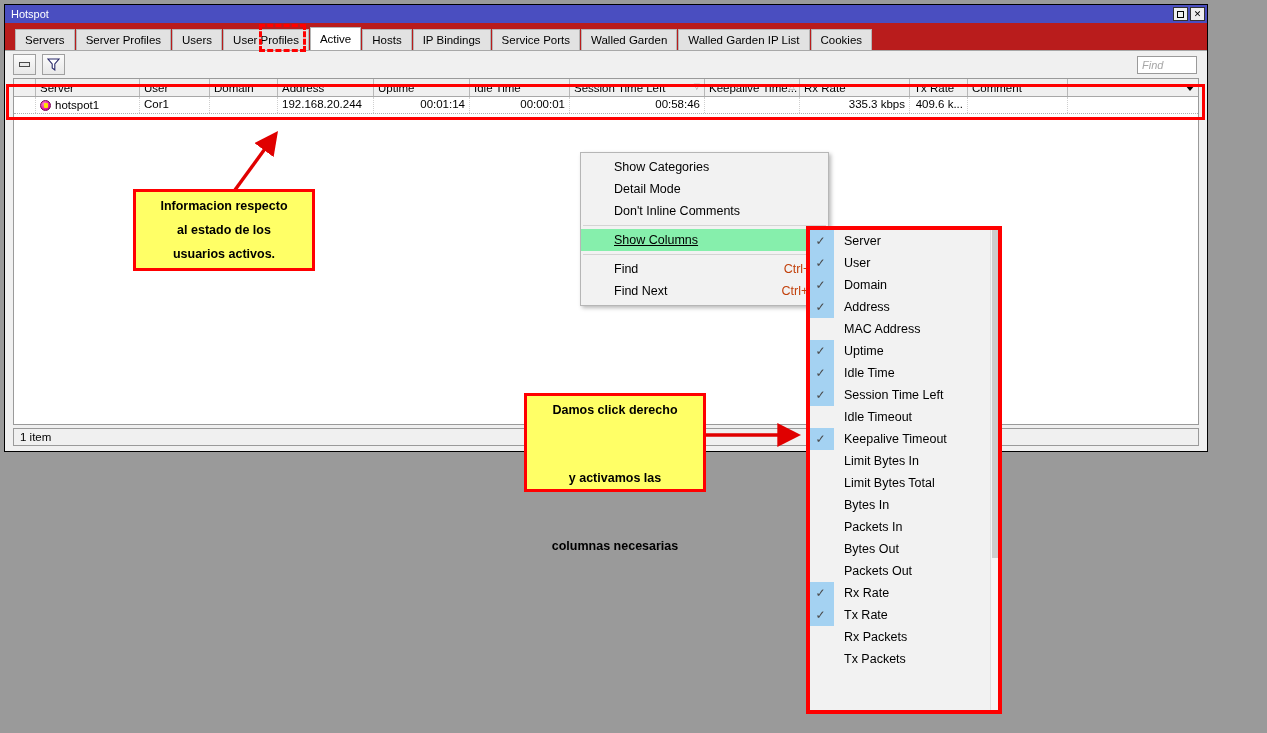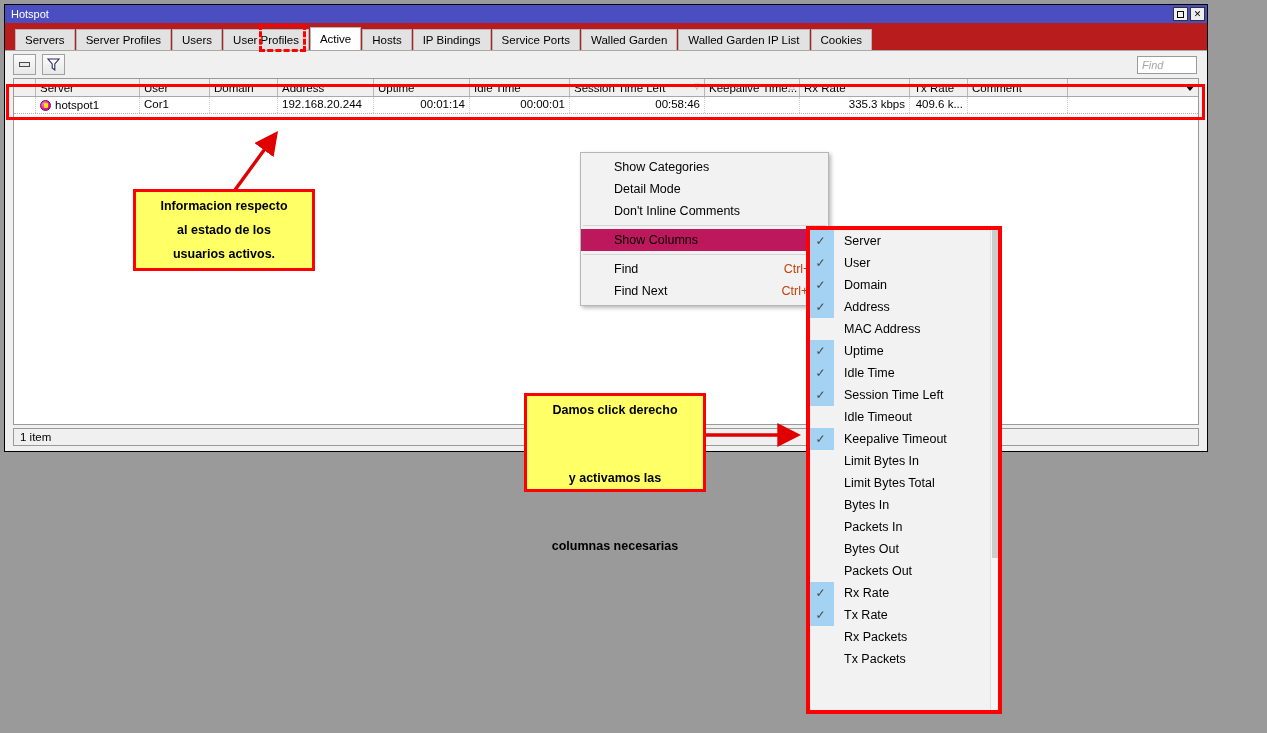--- a/index.html
+++ b/index.html
@@ -273,21 +273,21 @@
     height: 22px;
     display: flex;
     align-items: center;
     font-size: 12.5px;
     color: #000;
     padding-left: 33px;
     padding-right: 10px;
     box-sizing: border-box;
     position: relative;
   }
-  .cm-item.highlight { background: #be185d; }
+  .cm-item.highlight { background: #86efac; text-decoration: underline; }
   .cm-sep {
     height: 1px;
     background: #d4d4d4;
     margin: 3px 2px 3px 2px;
   }
   .cm-accel {
     position: absolute;
     right: 10px;
     font-size: 12.5px;
     color: #c2410c;

